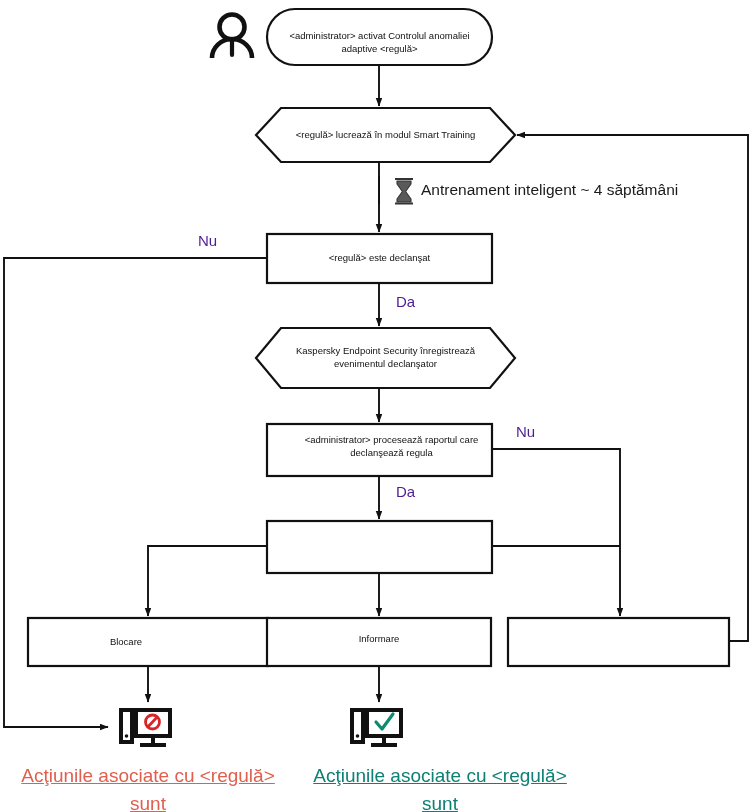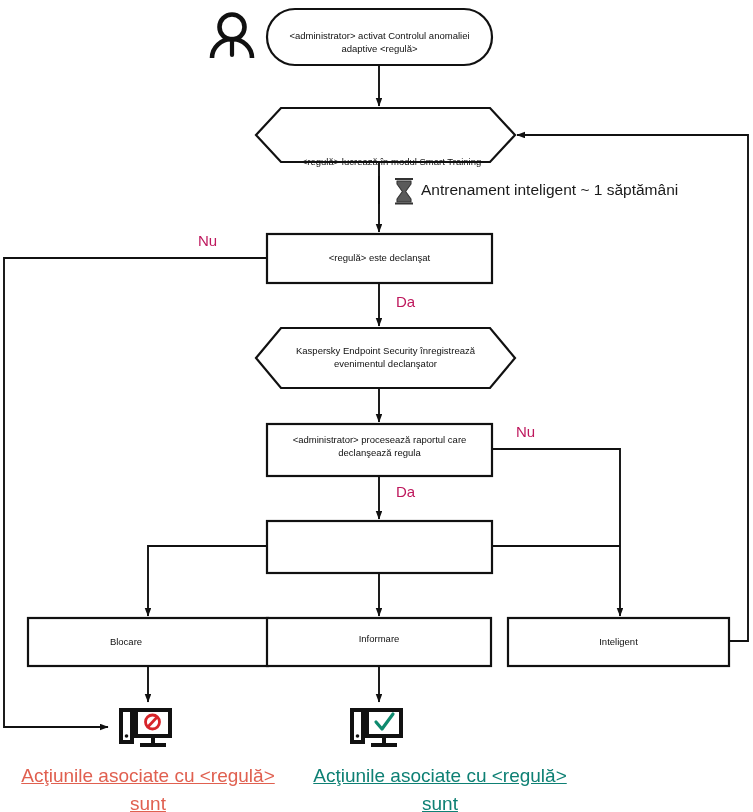--- a/index.html
+++ b/index.html
@@ -32,21 +32,21 @@
     text-align: center;
     font-size: 9.5px;
     color: #111111;
     line-height: 1.35;
     pointer-events: none;
     white-space: pre-line;
   }
   .edge-label {
     position: absolute;
     font-size: 15px;
-    color: #be185d;
+    color: #4c1d95;
     text-align: center;
     white-space: nowrap;
   }
   .note-label {
     position: absolute;
     font-size: 15.5px;
     color: #1a1a1a;
     white-space: nowrap;
   }
   .caption {
@@ -144,46 +144,45 @@
     <g>
       <path d="M397,181 L411,181 L411,184 L405.6,191.5 L411,199 L411,202 L397,202 L397,199 L402.4,191.5 L397,184 z" fill="#5a5a5a" stroke="#333333" stroke-width="1.1" stroke-linejoin="round"></path>
       <path d="M395,179 L413,179" stroke="#333333" stroke-width="2"></path>
       <path d="M395,203.5 L413,203.5" stroke="#333333" stroke-width="2"></path>
     </g>
   </svg>
 
   <div class="node-label" style="left:277px; top:9px; width:205px; height:67px;">&lt;administrator&gt; activat Controlul anomaliei
 adaptive &lt;regulă&gt;</div>
 
-  <div class="node-label" style="left:272px; top:108px; width:239px; height:54px;margin-top:27px;">&lt;regulă&gt; lucrează în modul Smart Training</div>
+  <div class="node-label" style="left:266px; top:108px; width:239px; height:54px;">&lt;regulă&gt; lucrează în modul Smart Training</div>
 
   <div class="node-label" style="left:266px; top:328px; width:239px; height:60px;">Kaspersky Endpoint Security înregistrează
 evenimentul declanşator</div>
 
   <div class="node-label" style="left:272px; top:234px; width:215px; height:49px;">&lt;regulă&gt; este declanşat</div>
 
-  <div class="node-label" style="left:272px; top:424px; width:215px; height:46px;">&lt;administrator&gt; procesează raportul care
+  <div class="node-label" style="left:284px; top:424px; width:215px; height:46px;">&lt;administrator&gt; procesează raportul care
 declanşează regula</div>
 
 
   <div class="node-label" style="left:28px; top:618px; width:196px; height:48px;">Blocare</div>
 
   <div class="node-label" style="left:267px; top:618px; width:224px; height:43px;">Informare</div>
 
-  <div class="node-label" style="left:508px; top:618px; width:221px; height:48px;">Inteligent</div>
 
   <div class="edge-label" style="left:198px; top:232px;">Nu</div>
 
   <div class="edge-label" style="left:396px; top:293px;">Da</div>
 
   <div class="edge-label" style="left:516px; top:423px;">Nu</div>
 
   <div class="edge-label" style="left:396px; top:483px;">Da</div>
 
-  <div class="note-label" style="left:421px; top:181px;">Antrenament inteligent ~ 1 săptămâni</div>
+  <div class="note-label" style="left:421px; top:181px;">Antrenament inteligent ~ 4 săptămâni</div>
 
   <div class="caption blocked" style="left:8px; top:762px; width:280px;">Acţiunile asociate cu &lt;regulă&gt; sunt
 blocate</div>
 
   <div class="caption allowed" style="left:295px; top:762px; width:290px;">Acţiunile asociate cu &lt;regulă&gt; sunt
 permise</div>
 
 </div>
 
 </body></html>

